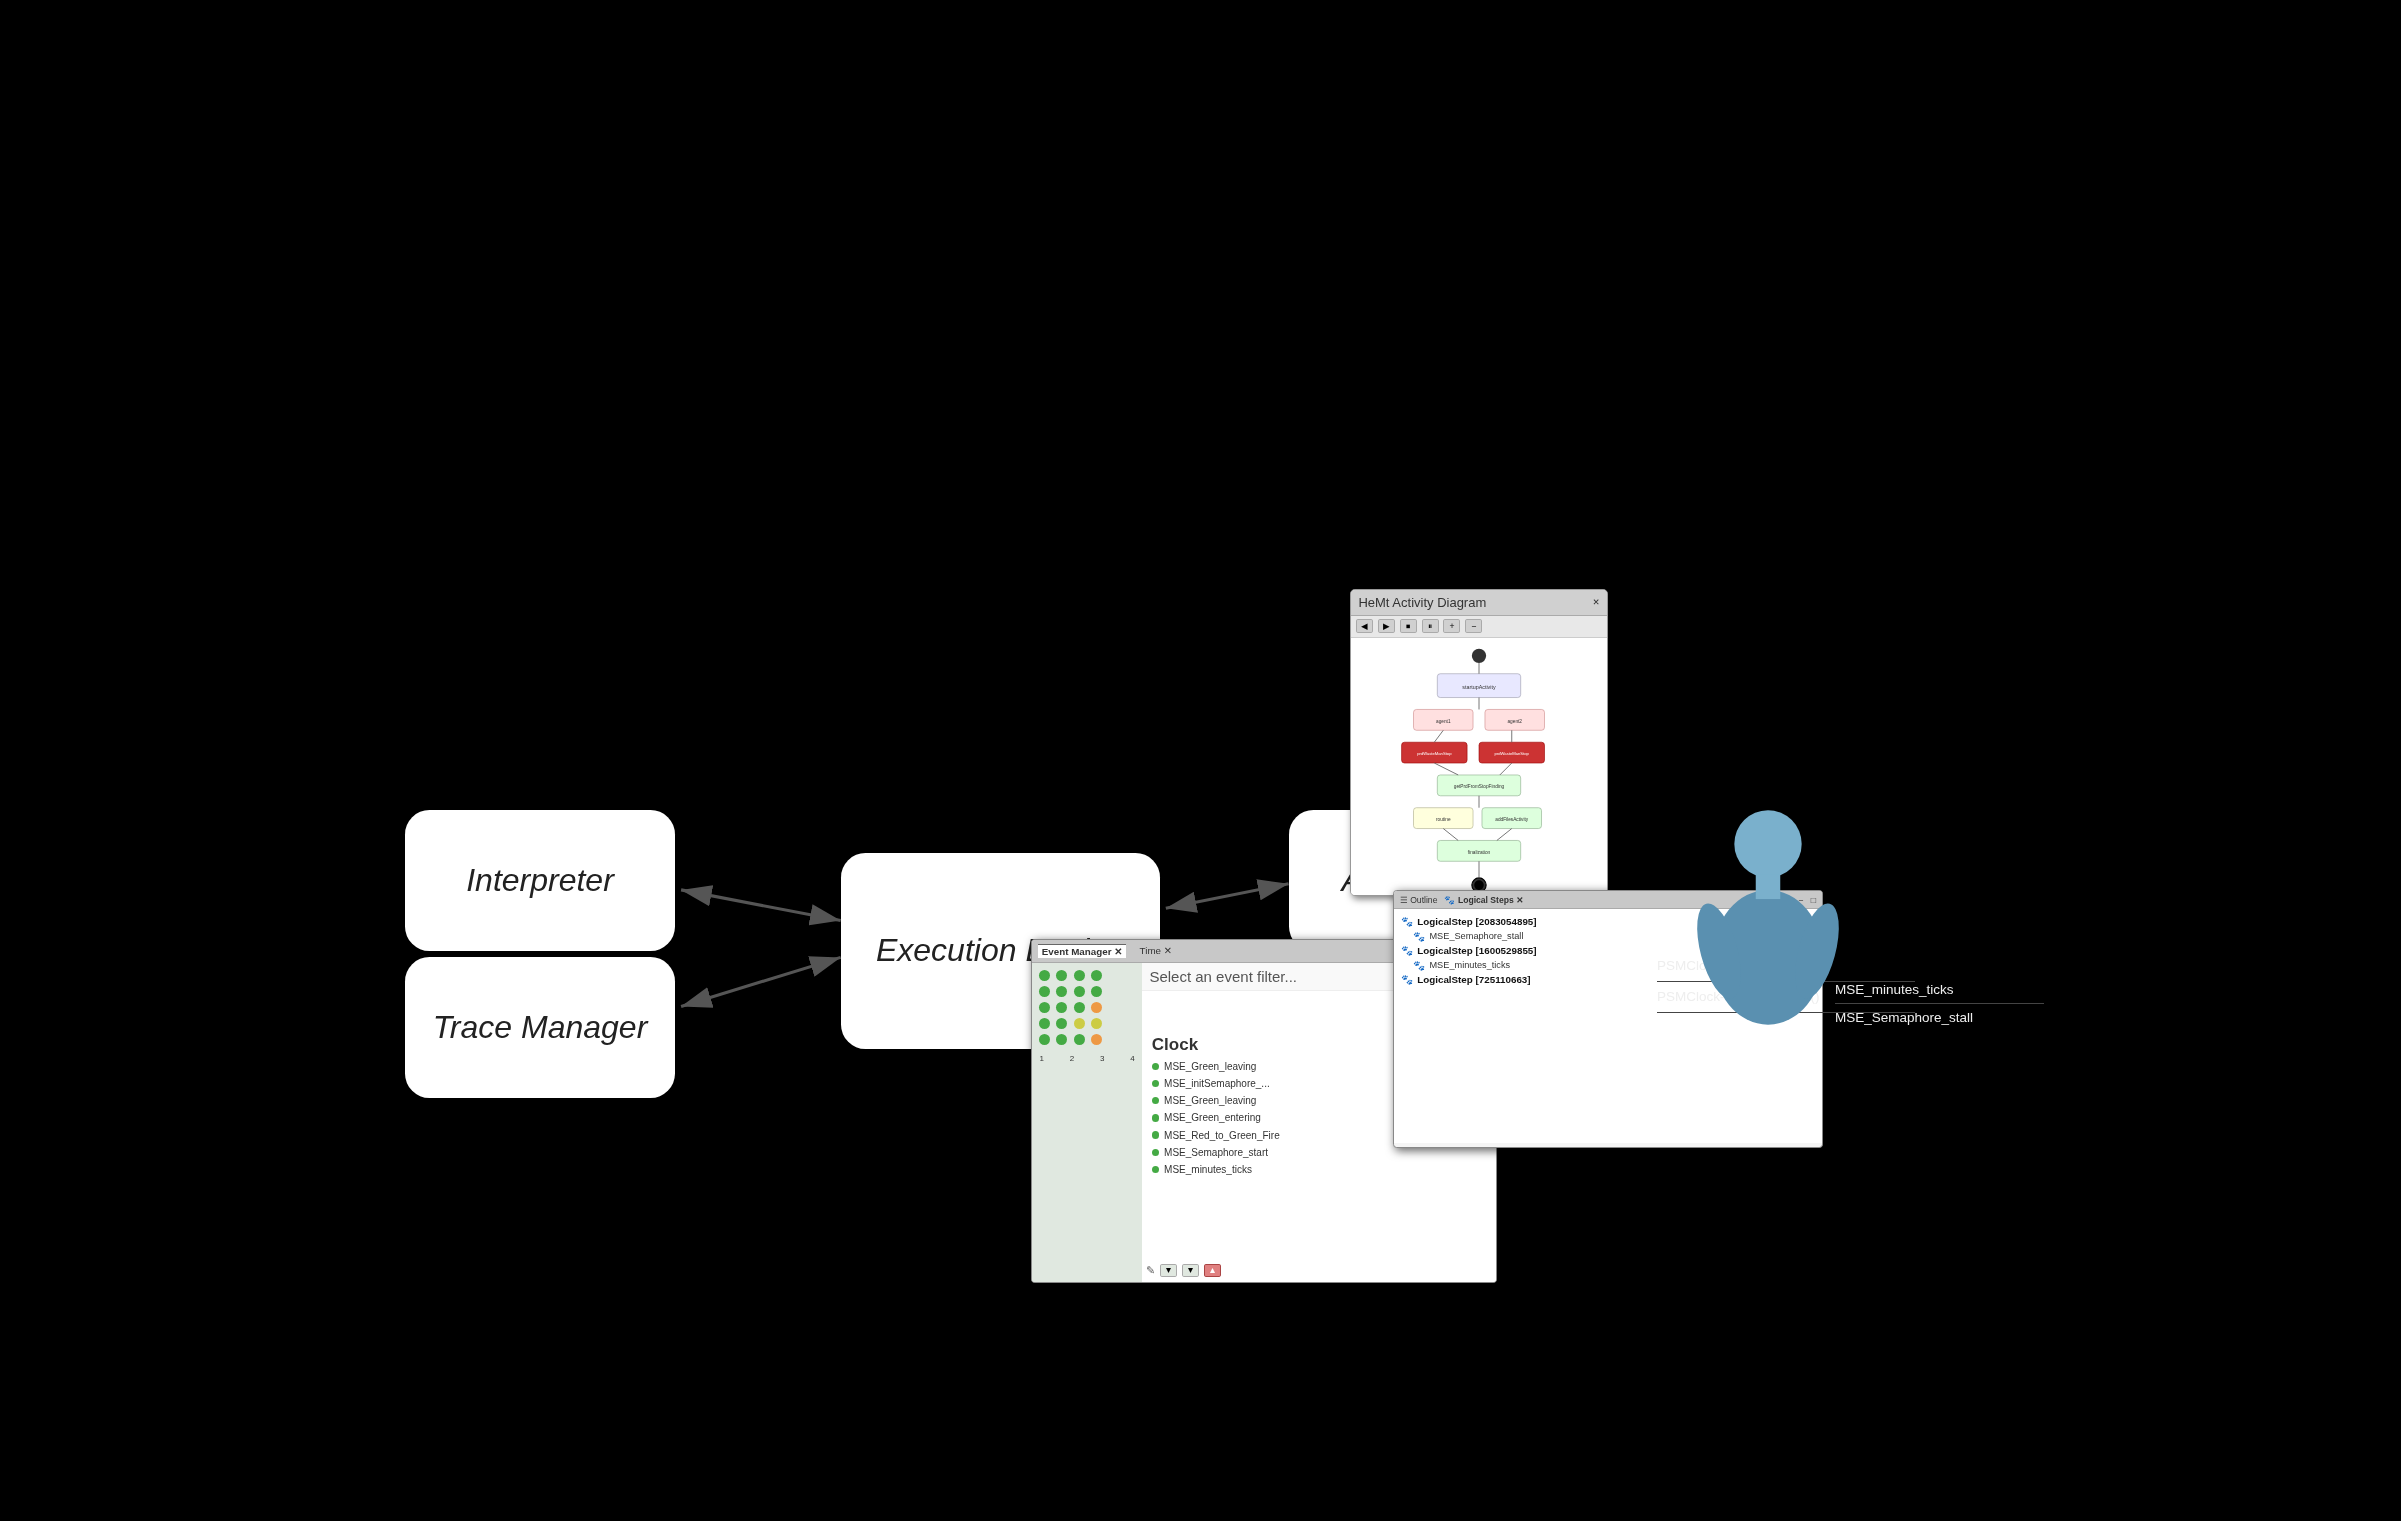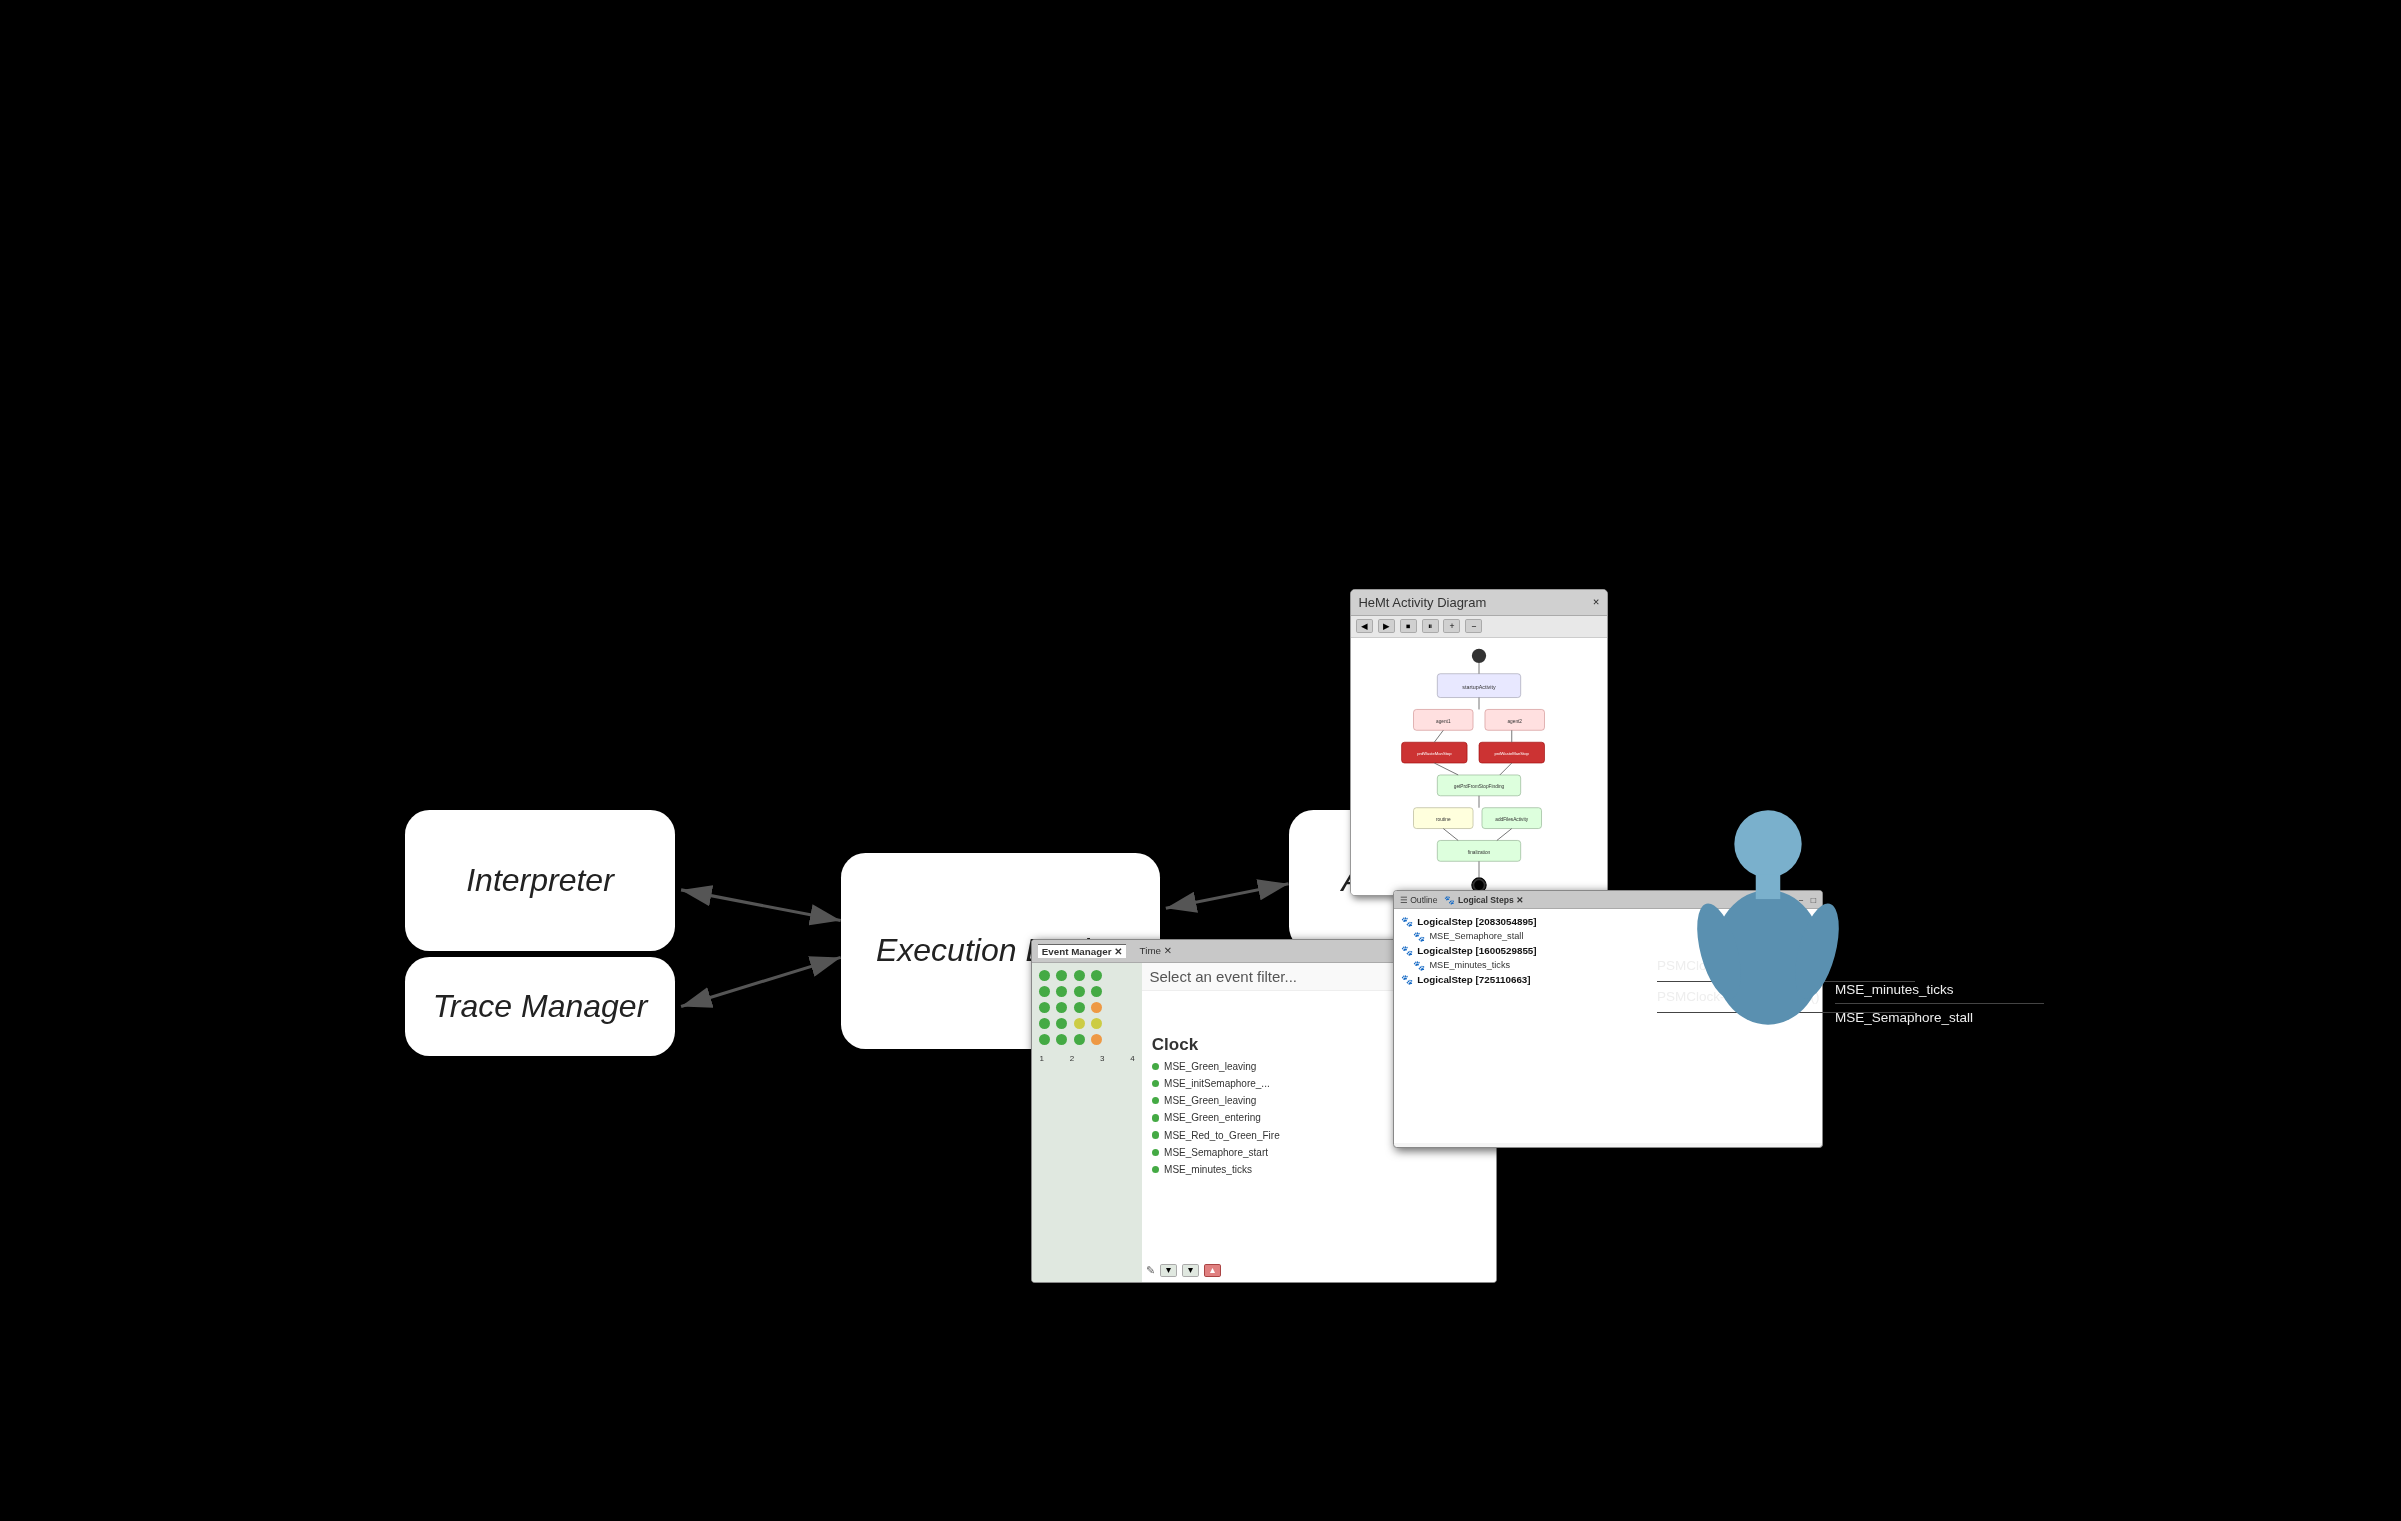--- a/index.html
+++ b/index.html
@@ -47,21 +47,21 @@
     .box-interpreter {
       width: 270px;
       height: 141px;
       left: 405px;
       top: 810px;
     }
 
     
     .box-trace {
       width: 270px;
-      height: 99px;
+      height: 141px;
       left: 405px;
       top: 957px;
     }
 
     
     .box-animator {
       width: 233px;
       height: 141px;
       left: 1289px;
       top: 810px;

